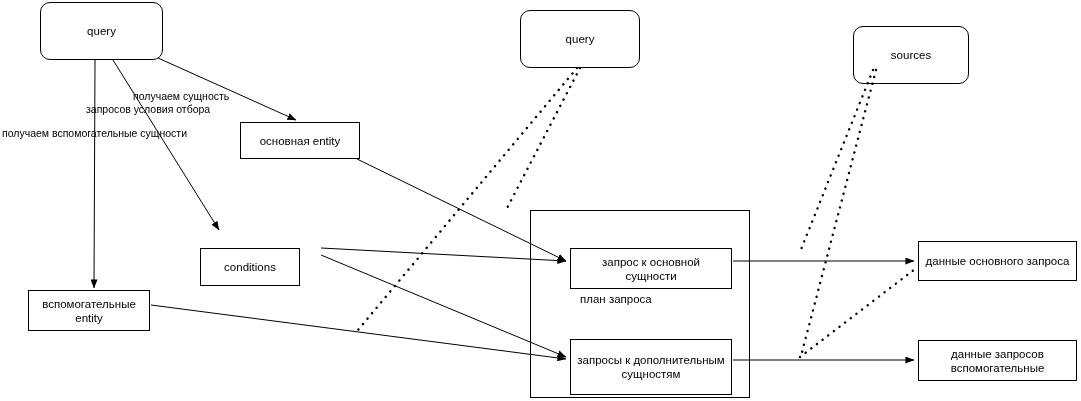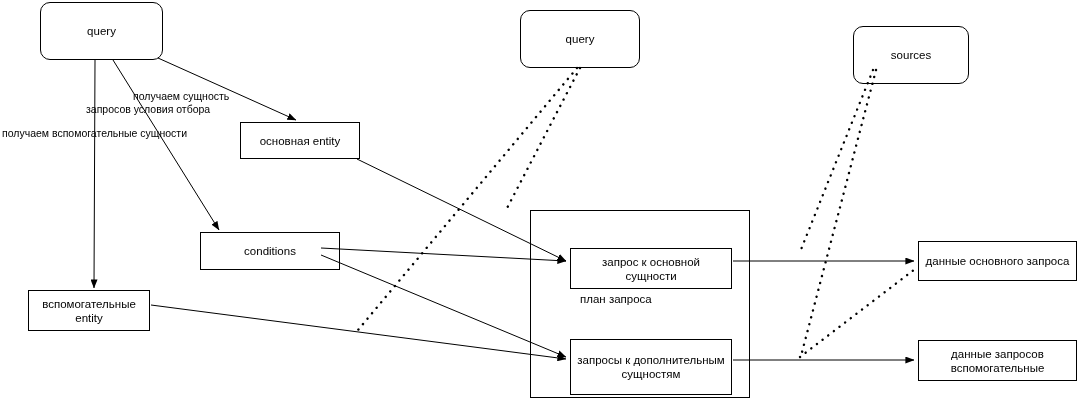--- a/index.html
+++ b/index.html
@@ -101,21 +101,21 @@
       </div>
       <div class="node rounded" style="left: 520px; top: 10px; width: 120px; height: 58px;">
         <span class="label">query</span>
       </div>
       <div class="node rounded" style="left: 818px; top: 26px; width: 116px; height: 58px; margin-left: 35px;">
         <span class="label">sources</span>
       </div>
       <div class="node" style="left: 240px; top: 122px; width: 120px; height: 37px;">
         <span class="label">основная entity</span>
       </div>
-      <div class="node" style="left: 200px; top: 232px; width: 140px; height: 38px;">
+      <div class="node" style="left: 200px; top: 248px; width: 100px; height: 38px;">
         <span class="label">conditions</span>
       </div>
       <div class="node" style="left: 28px; top: 290px; width: 122px; height: 41px;">
         <span class="label">вспомогательные
 entity</span>
       </div>
       <div class="node" style="left: 570px; top: 240px; width: 162px; height: 41px; margin-top: 8px;">
         <span class="label">запрос к основной
 сущности</span>
       </div>

